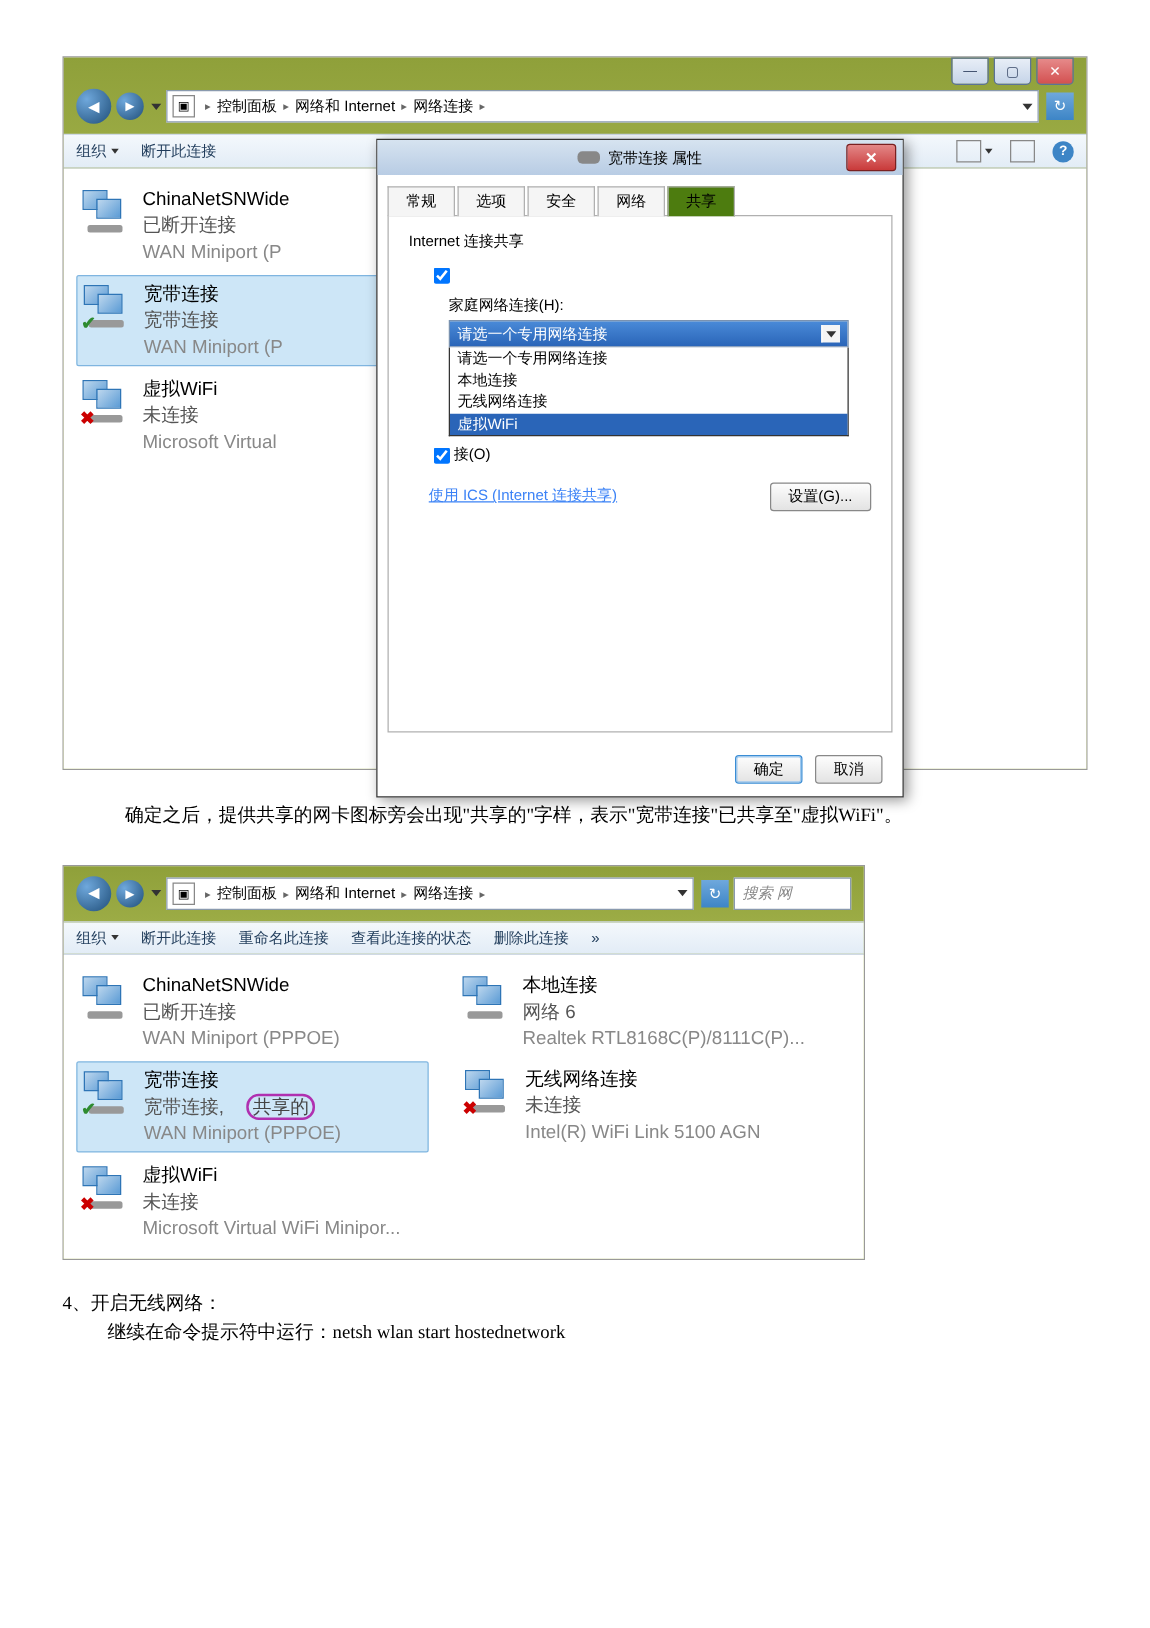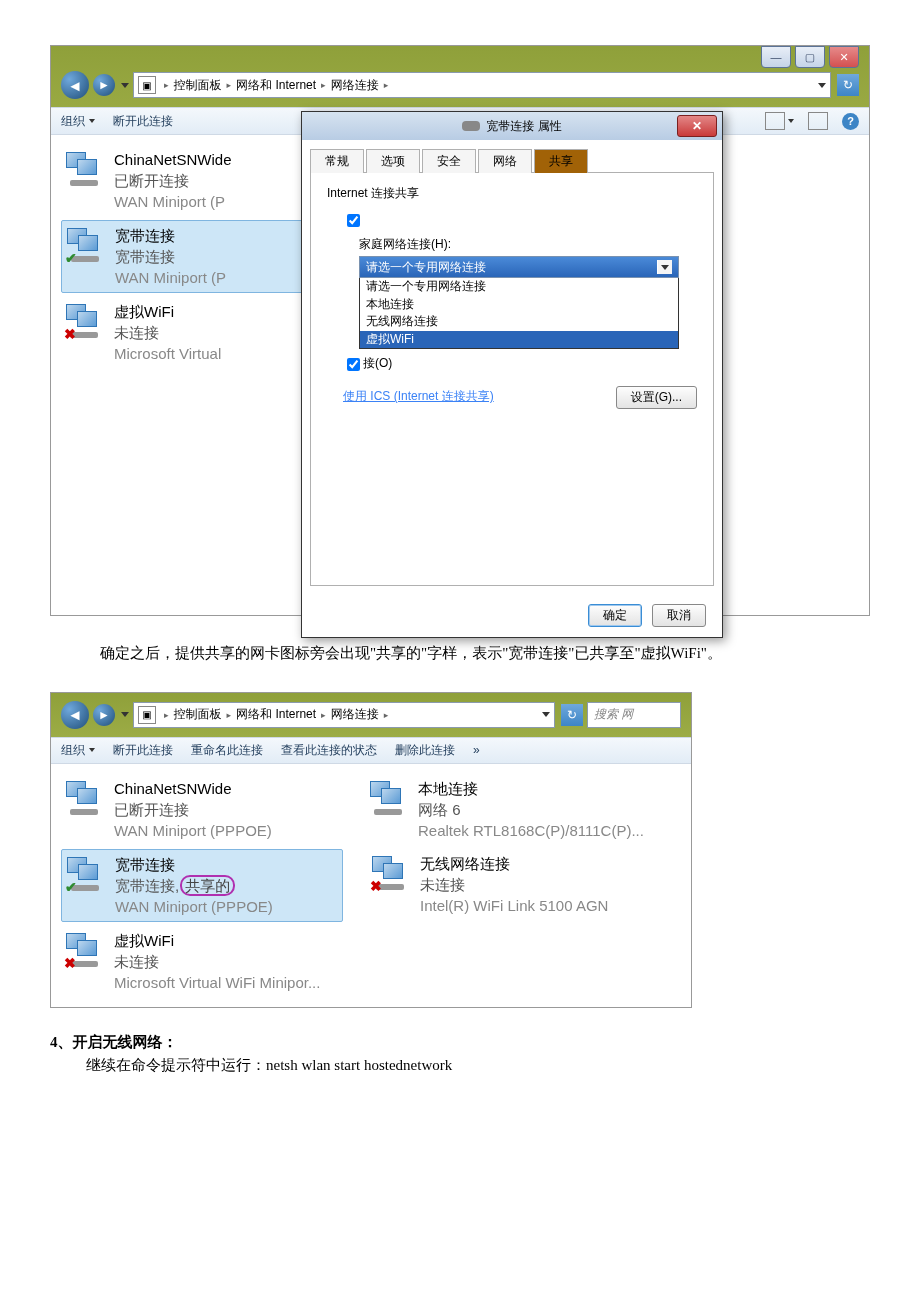--- a/index.html
+++ b/index.html
@@ -33,30 +33,30 @@
   .conn-icon { width: 42px; height: 42px; margin: 3px 8px 3px 3px; position: relative; }
   .conn-icon .monitors { position: absolute; top: 4px; left: 2px; width: 18px; height: 14px; background: linear-gradient(135deg, #BDD7EE, #5B9BD5); border: 1px solid #2E75B6; }
   .conn-icon .monitors::after { content: ""; position: absolute; top: 6px; left: 10px; width: 18px; height: 14px; background: linear-gradient(135deg, #BDD7EE, #5B9BD5); border: 1px solid #2E75B6; }
   .conn-icon .base { position: absolute; bottom: 4px; left: 6px; width: 28px; height: 6px; background: #999; border-radius: 2px; }
   .conn-icon .overlay { position: absolute; bottom: 0; left: 0; font-size: 14px; font-weight: bold; }
   .conn-item.selected .conn-icon .overlay { color: #2E8B30; }
   .conn-text { display: flex; flex-direction: column; line-height: 1.4; font-size: 15px; padding: 4px 0; }
   .conn-l1 { color: #000; }
   .conn-l2 { color: #555; }
   .conn-l3 { color: #888; }
-  .badge-shared { color: #444; border: 2px solid #B030B0; border-radius: 10px; padding: 0 3px; margin-left: 1px; }
+  .badge-shared { color: #444; border: 2px solid #B030B0; border-radius: 10px; padding: 0 3px; margin-left: 18px; }
 
   
   .dialog { position: absolute; left: 250px; top: 65px; width: 420px; background: #fff; border: 1px solid #333; box-shadow: 3px 3px 10px rgba(0,0,0,0.4); }
   .dlg-title { background: linear-gradient(to bottom, #D6E3F0, #B8CCE4); height: 28px; display: flex; align-items: center; padding: 0 8px; font-size: 12px; position: relative; justify-content: center; }
   .dlg-title-icon { width: 18px; height: 10px; background: #888; border-radius: 4px; margin-right: 6px; }
   .dlg-close { position: absolute; right: 5px; top: 3px; width: 38px; height: 20px; background: linear-gradient(to bottom, #E38787, #C93A3A); border: 1px solid #7A2020; border-radius: 3px; color: #fff; display: flex; align-items: center; justify-content: center; font-size: 12px; font-weight: bold; }
   .tabs { display: flex; padding: 8px 8px 0 8px; font-size: 12px; }
   .tab { padding: 3px 14px; border: 1px solid #B0B0B0; background: #fff; margin-right: 2px; border-bottom: none; position: relative; top: 1px; }
-  .tab.active { z-index: 2; background: #a16207; text-align: center; }
+  .tab.active { z-index: 2; background: #4d7c0f; text-align: center; }
   .tab.inactive { background: #F5F5F5; }
   .dlg-body { border: 1px solid #B0B0B0; margin: 0 8px 8px 8px; padding: 12px 16px 20px 16px; font-size: 12px; min-height: 380px; font-family: SimSun, sans-serif; }
   .sec-title { margin-bottom: 10px; }
   .chk-row { display: flex; align-items: flex-start; margin: 6px 0 6px 16px; }
   .chk-row input { margin-right: 6px; margin-top: 2px; }
   .sub-label { margin: 6px 0 3px 32px; }
   .combo { margin-left: 32px; position: relative; width: 320px; }
   .combo-box { border: 1px solid #7A92B0; height: 20px; background: linear-gradient(to bottom, #4A8AD8, #2A65B8); color: #fff; padding: 0 6px; display: flex; align-items: center; justify-content: space-between; }
   .combo-dd { border: 1px solid #333; border-top: none; background: #fff; }
   .combo-opt { padding: 1px 6px; line-height: 1.3; }
@@ -64,21 +64,21 @@
   .under-combo { display: flex; align-items: flex-start; margin: 6px 0 6px 16px; }
   .ics-link { margin: 14px 0 0 16px; }
   .ics-link a { color: #3b82f6; }
   .settings-btn { float: right; margin-top: -2px; }
   .btn { border: 1px solid #888; background: linear-gradient(to bottom, #FDFDFD, #E3E3E3); padding: 2px 14px; font-size: 12px; font-family: inherit; border-radius: 3px; }
   .dlg-footer { display: flex; justify-content: flex-end; gap: 10px; padding: 10px 16px; }
   .ok-btn { border: 1px solid #3A8DD5; box-shadow: 0 0 0 1px #9EC8EE inset; }
 
   
   .body-text { font-size: 15px; line-height: 1.7; margin: 18px 40px; font-family: SimSun, "Microsoft YaHei", serif; text-indent: 2em; }
-  .section-head { font-size: 15px; font-weight: bold; margin: 14px 20px 4px 20px; font-family: "Microsoft YaHei", SimSun, serif; }
+  .section-head { font-size: 15px; font-weight: normal; margin: 14px 20px 4px 20px; font-family: "Microsoft YaHei", SimSun, serif; }
   .section-body { font-size: 15px; margin: 0 20px 0 56px; font-family: SimSun, serif; }
 
   
   .fig2 { width: 640px; }
   .fig2 .search-bar { width: 80px; }
   .fig2 .explorer-shell { padding-bottom: 0; }
 </style>
 </head>
 <body>
 

